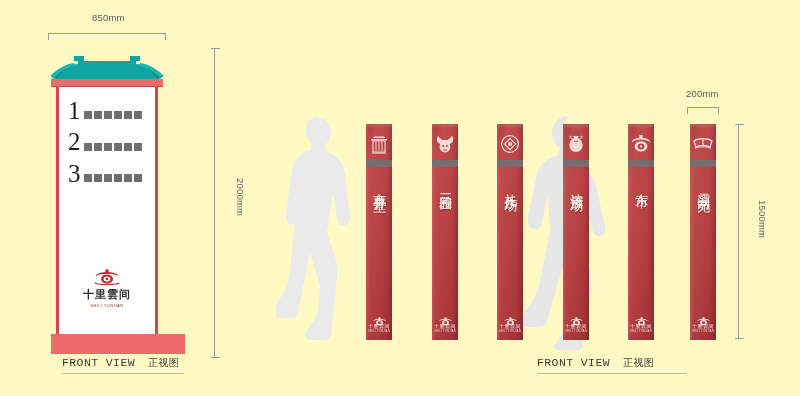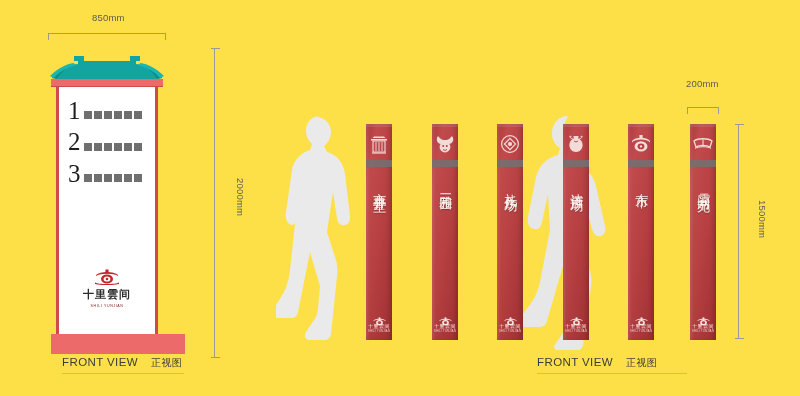--- a/index.html
+++ b/index.html
@@ -2,21 +2,21 @@
 <html><head>
 <meta charset="utf-8">
 <style>
   * { box-sizing: border-box; margin: 0; padding: 0; }
   html, body {
     width: 800px; height: 396px;
     background: #ffffff;
     font-family: "Liberation Sans", sans-serif;
     overflow: hidden;
   }
-  #stage { position: relative; width: 800px; height: 396px; background: #fde047; }
+  #stage { position: relative; width: 800px; height: 396px; background: #fef9c3; }
 
   
   .dim-label {
     position: absolute;
     font-size: 9.5px;
     color: #5a5a5a;
     letter-spacing: .2px;
     white-space: nowrap;
   }
   .dim-label.vert {
@@ -42,20 +42,21 @@
   .dim-v.caps::before { top:0; }
   .dim-v.caps::after  { bottom:0; }
 
   
   .view-caption {
     position: absolute;
     display: flex; align-items: baseline; gap: 13px;
     font-size: 11.5px; color: #3c3c3c; letter-spacing: .4px;
     padding-bottom: 3px;
     border-bottom: 1px solid #b9b9b9;
+    font-family: Liberation Mono, monospace;
   }
   .view-caption .cn { font-size: 10px; }
 
   
   #pylon-main { position: absolute; left: 48px; top: 48px; width: 118px; }
 
   .roof-wrap { position: relative; width: 118px; height: 38px; }
   .roof-wrap svg { display: block; }
 
   .main-body {
@@ -275,21 +276,21 @@
 
   <svg class="walker" style="left:514px; top:112px;" width="96" height="238" viewBox="0 0 96 238">
     <path d="M54 4 c-10 0 -16 8 -16 17 c0 7 3 12 8 15 l-2 7 c-11 3 -19 10 -22 22
              l-8 40 c-1 7 1 11 6 12 c5 1 7 -2 8 -7 l6 -28 2 36 -10 52 c-2 9 -5 16 -11 24
              l-9 12 c-4 5 -1 9 5 9 h14 c4 0 7 -2 8 -6 l18 -62 8 38 -3 22 c-1 5 -3 9 -7 14
              l-7 10 c-4 5 -1 8 5 8 h14 c4 0 7 -2 8 -6 l8 -58 c1 -8 0 -13 -2 -20 l-8 -26
              4 -38 7 26 c2 6 5 8 9 7 c4 -1 5 -5 4 -10 l-9 -40 c-3 -12 -10 -18 -21 -20
              l-3 -7 c5 -3 8 -8 8 -15 c0 -9 -7 -17 -17 -17 z" fill="#e7e7e7"></path>
   </svg>
 
-  <div class="dim-label" style="left:686px; top:78px;">200mm</div>
+  <div class="dim-label" style="left:686px; top:88px;">200mm</div>
   <div class="dim-h" style="left:687px; top:107px; width:32px;"></div>
 
   <div class="pylon" style="left:366px; top:124px; width:26px; height:216px;">
     <i class="strip-top"></i>
     <span class="top-icon">
       <svg width="22" height="22" viewBox="0 0 22 22">
         <path d="M3 6 h16 v1.6 H3 z M4.6 5 h12.8 l-1.4 -1.4 H6 z" fill="#f3dcd8"></path>
         <path d="M5 8 h12 v11 H5 z" fill="none" stroke="#f3dcd8" stroke-width="1.1"></path>
         <path d="M8 9 v9 M11 9 v9 M14 9 v9" stroke="#f3dcd8" stroke-width=".9"></path>
         <path d="M4 19.5 h14 v1.1 H4 z" fill="#f3dcd8"></path>

